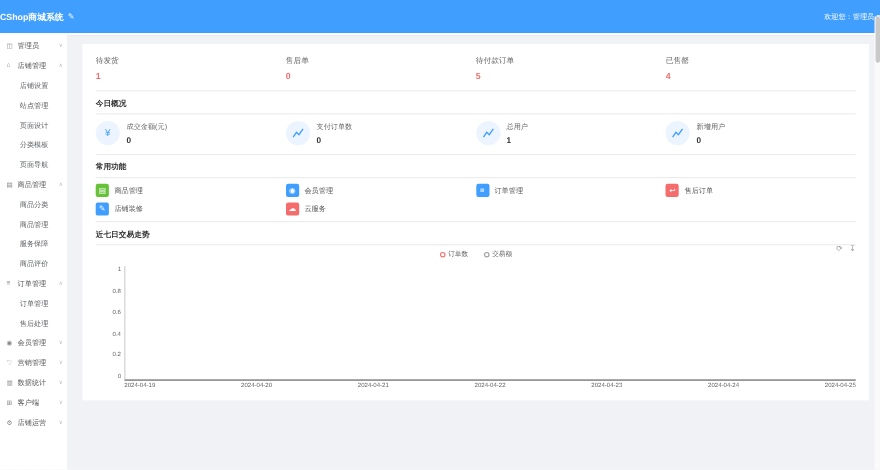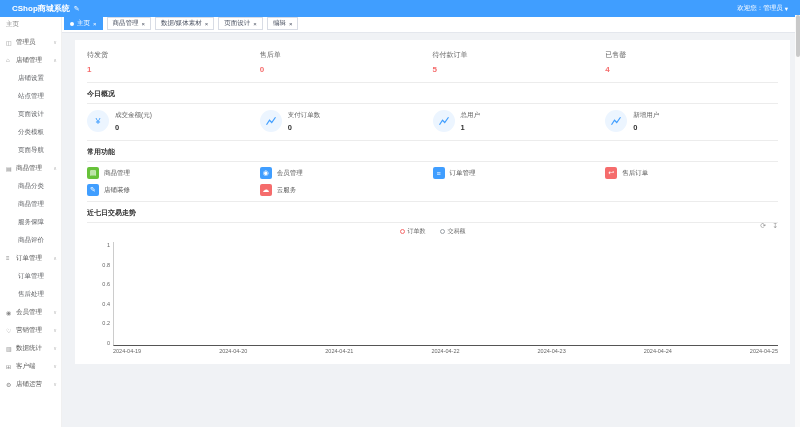--- a/index.html
+++ b/index.html
@@ -1,20 +1,20 @@
 <!DOCTYPE html>
 <html><head>
 <meta charset="utf-8">
 <style>
   * { margin:0; padding:0; box-sizing:border-box; }
   html,body { width:800px; height:427px; overflow:hidden; }
   body { font-family:"Liberation Sans","DejaVu Sans",sans-serif; background:#f0f2f5; position:relative; color:#333; }
 
   
-  .topbar { position:absolute; left:0; top:0; width:800px; height:17px; background:#409eff; display:flex; align-items:center; justify-content:space-between; padding:0 12px; z-index:30;gap:44px; }
+  .topbar { position:absolute; left:0; top:0; width:800px; height:30px; background:#409eff; display:flex; align-items:center; justify-content:space-between; padding:0 0; z-index:30;gap:44px; }
   .topbar .brand { color:#fff; font-size:8px; font-weight:bold; display:flex; align-items:center; gap:4px; }
   .topbar .brand .edit { font-size:7px; font-weight:normal; }
   .topbar .welcome { color:#fff; font-size:6.5px; display:flex; align-items:center; gap:2px; }
 
   
   .sidebar { position:absolute; left:0; top:15px; width:62px; bottom:0; background:#fff; z-index:20; border-right:1px solid #f0f0f0; }
   .side-item { height:18px; display:flex; align-items:center; padding:0 4px 0 6px; font-size:6.5px; color:#555; cursor:pointer; }
   .side-item .ico { width:8px; font-size:6px; color:#888; margin-right:2px; flex:0 0 auto; }
   .side-item .lbl { flex:1 1 auto; white-space:nowrap; overflow:hidden; }
   .side-item .arrow { font-size:5px; color:#bbb; margin-left:1px; }

